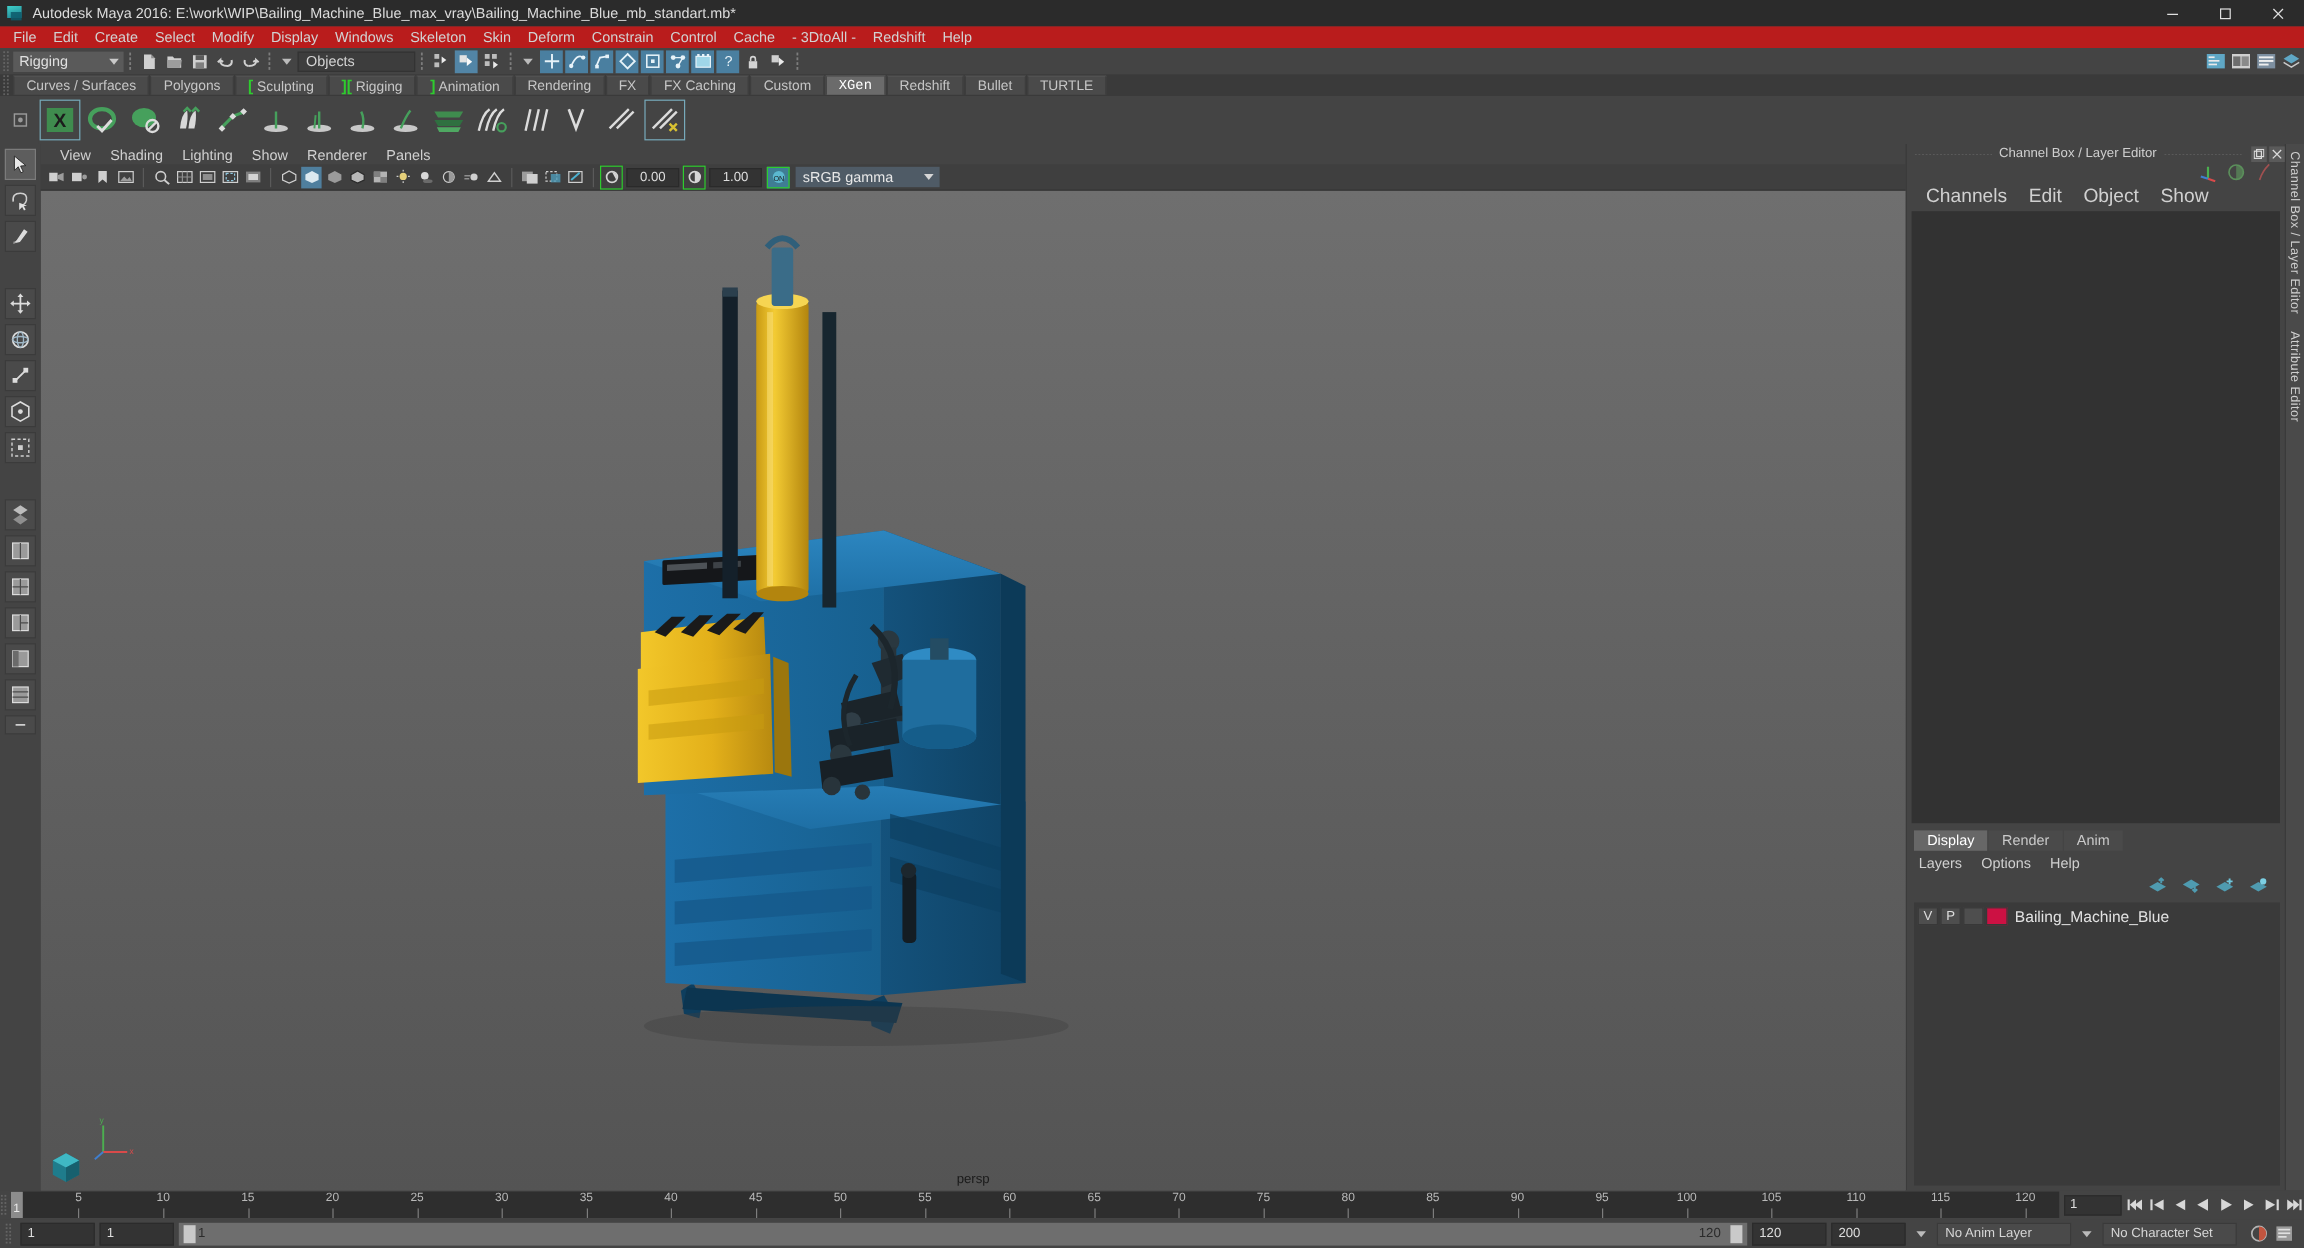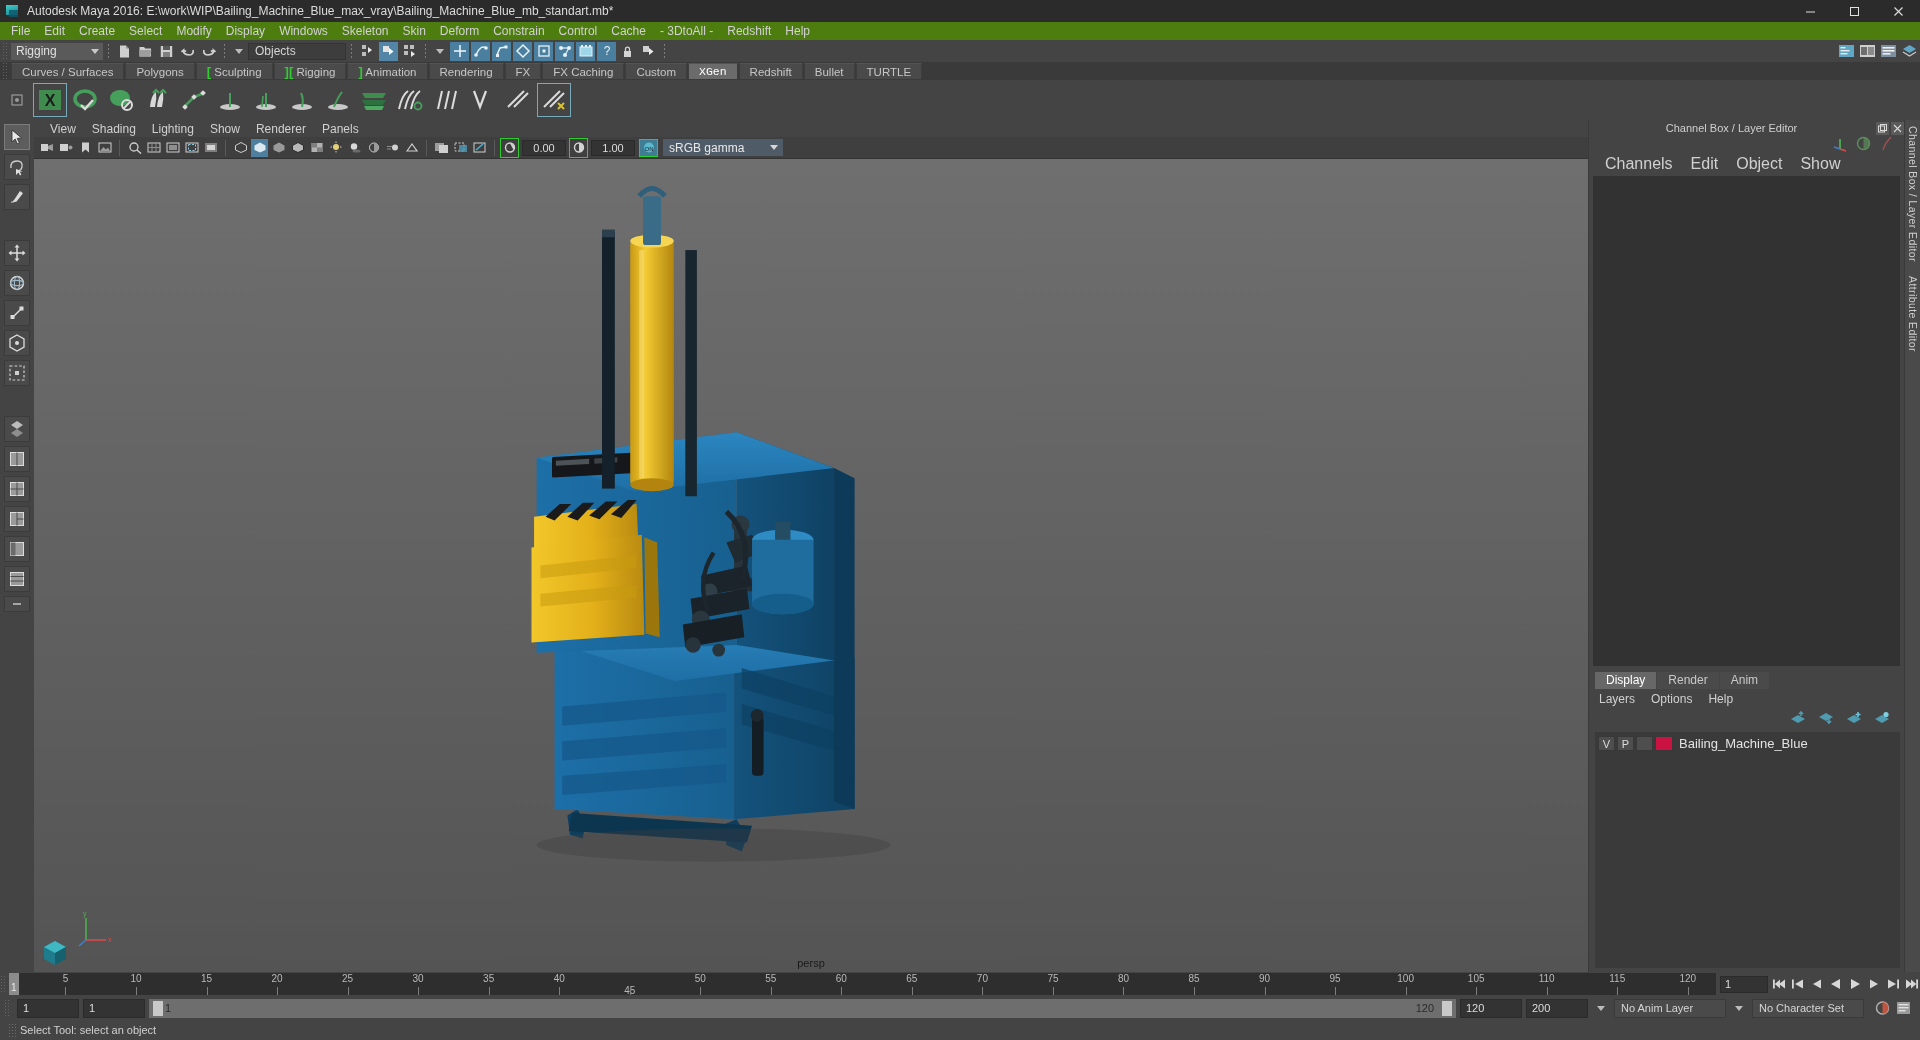--- a/index.html
+++ b/index.html
@@ -21,21 +21,21 @@
   .titlebar .tb-icon { width:16px; height:14px; margin:0 6px 0 5px; position:relative; flex:none; }
   .tb-icon .m1 { position:absolute; left:1px; top:1px; width:12px; height:10px; background:linear-gradient(160deg,#3fd0c9,#1f7f91); }
   .tb-icon .m2 { position:absolute; left:4px; top:6px; width:9px; height:7px; background:#0d5a6b; opacity:.85;}
   .titlebar .tb-text { flex:1; white-space:nowrap; overflow:hidden; }
   .winbtns { display:flex; height:22px; }
   .winbtn { width:44px; height:22px; display:flex; align-items:center; justify-content:center;
             color:#e0e0e0; font-size:13px; line-height:1; }
   .winbtn svg { display:block; }
 
   
-  .menubar { height:18px; background:#4d7c0f; display:flex; align-items:center; padding-left:4px; flex:none; }
+  .menubar { height:18px; background:#b91c1c; display:flex; align-items:center; padding-left:4px; flex:none; }
   .menuitem { padding:0 7px; height:18px; line-height:18px; font-size:12px; color:#d2d2d2; white-space:nowrap; }
 
   
   .statusbar { height:22px; background:#444444; display:flex; align-items:center; flex:none; padding-left:2px; }
   .grip { width:6px; height:18px; flex:none; margin-right:3px;
     background-image:radial-gradient(#6e6e6e 45%, transparent 46%);
     background-size:3px 3px; opacity:.75; }
   .sep { width:1px; height:16px; background:#5a5a5a; margin:0 5px; flex:none; }
   .sepdot { width:3px; height:16px; flex:none; margin:0 4px;
     background-image:radial-gradient(#7d7d7d 45%, transparent 46%); background-size:3px 4px; }
@@ -1029,21 +1029,21 @@
         <div class="ticklabel" style="left: 15.7025%;">20</div>
         <div class="tick" style="left: 15.7025%;"></div>
         <div class="ticklabel" style="left: 19.8347%;">25</div>
         <div class="tick" style="left: 19.8347%;"></div>
         <div class="ticklabel" style="left: 23.9669%;">30</div>
         <div class="tick" style="left: 23.9669%;"></div>
         <div class="ticklabel" style="left: 28.0992%;">35</div>
         <div class="tick" style="left: 28.0992%;"></div>
         <div class="ticklabel" style="left: 32.2314%;">40</div>
         <div class="tick" style="left: 32.2314%;"></div>
-        <div class="ticklabel" style="left: 36.3636%; margin-top: 12px;">45</div>
+        <div class="ticklabel" style="left: 36.3636%;">45</div>
         <div class="tick" style="left: 36.3636%;"></div>
         <div class="ticklabel" style="left: 40.4959%;">50</div>
         <div class="tick" style="left: 40.4959%;"></div>
         <div class="ticklabel" style="left: 44.6281%;">55</div>
         <div class="tick" style="left: 44.6281%;"></div>
         <div class="ticklabel" style="left: 48.7603%;">60</div>
         <div class="tick" style="left: 48.7603%;"></div>
         <div class="ticklabel" style="left: 52.8926%;">65</div>
         <div class="tick" style="left: 52.8926%;"></div>
         <div class="ticklabel" style="left: 57.0248%;">70</div>
@@ -1150,18 +1150,14 @@
       <svg width="17" height="16" viewBox="0 0 17 16">
           <rect x="2" y="2" width="13" height="12" fill="#9a9a9a"></rect>
           <rect x="3.5" y="4" width="10" height="1.4" fill="#e0e0e0"></rect>
           <rect x="3.5" y="7" width="10" height="1.4" fill="#e0e0e0"></rect>
           <rect x="3.5" y="10" width="7" height="1.4" fill="#e0e0e0"></rect>
         </svg>
       </div>
   </div>
 
 
-  <div class="statusline">
-    <div class="hidden-dots"></div>
-    <div class="txt">Select Tool: select an object</div>
-  </div>
 
 </div>
 
 </body></html>

